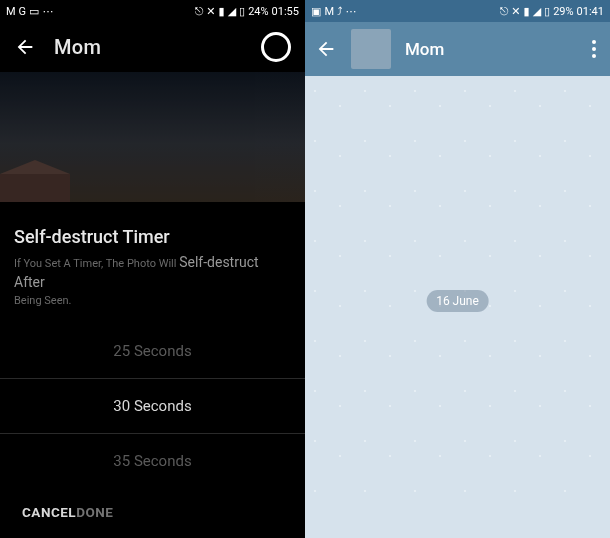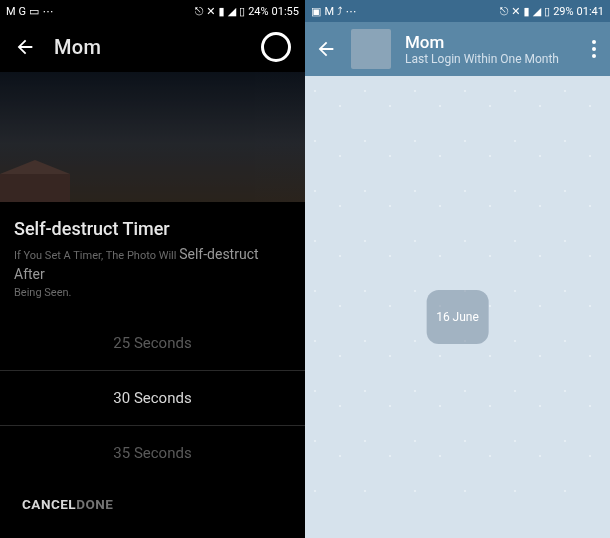--- a/index.html
+++ b/index.html
@@ -21,21 +21,21 @@
 
   .preview { width: 100%; height: 130px; background:
      linear-gradient(to bottom,
        rgba(26,38,55,0.85) 0%,
        rgba(80,86,98,0.8) 55%,
        rgba(90,75,60,0.85) 100%);
     position: relative; opacity: .55; }
   .preview .roof { position: absolute; left: 0; bottom: 0; width: 70px; height: 28px; background: #65463f; }
   .preview .roofcap { position: absolute; left: 0; bottom: 28px; width: 0; height: 0; border-left: 35px solid transparent; border-right: 35px solid transparent; border-bottom: 14px solid #7a5a50; }
 
-  .sheet { position: absolute; left: 0; right: 0; bottom: 8px; background: #000; padding-top: 14px; }
+  .sheet { position: absolute; left: 0; right: 0; bottom: 0; background: #000; padding-top: 14px; }
   .sheet-title { color: #e8e8e8; font-size: 18px; font-weight: 500; padding: 0 14px 6px; }
   .sheet-sub { color: #6a6a6a; font-size: 11px; line-height: 1.4; padding: 0 14px 16px; }
   .sheet-sub .em { color: #999; font-size: 14px; }
   .option { text-align: center; color: #5a5a5a; font-size: 15px; padding: 18px 9px; }
   .option.sel { color: #d8d8d8; border-top: 1px solid #2a2a2a; border-bottom: 1px solid #2a2a2a; }
   .sheet-actions { display: flex; justify-content: flex-start; padding: 16px 22px 18px; font-weight: bold; }
   .sheet-actions span { font-size: 13.5px; letter-spacing: .5px; }
   .cancel { color: #d8d8d8; }
   .done { color: #737373; }
 
@@ -47,21 +47,21 @@
   .r-header .name { font-size: 17px; font-weight: 500; color: #fff; }
   .r-header .sub { font-size: 12px; color: #d3e0eb; white-space: nowrap; overflow: hidden; text-overflow: ellipsis; }
   .r-header .more { font-size: 20px; padding: 0 4px; }
 
   .chat-body { position: relative; height: 416px; background: #d6e2ec;
     background-image:
       radial-gradient(circle at 20% 30%, rgba(255,255,255,.4) 1px, transparent 1px),
       radial-gradient(circle at 70% 60%, rgba(255,255,255,.4) 1px, transparent 1px);
     background-size: 50px 50px;
   }
-  .date-chip { position: absolute; top: 214px; left: 50%; transform: translateX(-50%); background: rgba(120,140,160,.55); color: #fff; font-size: 12px; padding: 20px 10px; border-radius: 12px; }
+  .date-chip { position: absolute; top: 214px; left: 50%; transform: translateX(-50%); background: rgba(120,140,160,.55); color: #fff; font-size: 12px; padding: 4px 10px; border-radius: 12px; }
   .bubble { position: absolute; right: 10px; bottom: 10px; width: 140px; height: 150px; background: #e9f3d9; border-radius: 10px; padding: 4px; }
   .bubble-img { width: 100%; height: 100%; border-radius: 8px; background:
      linear-gradient(130deg, #4a5b50 0%, #6e7466 30%, #3a4640 60%, #2a2f2a 100%);
     filter: blur(2px);
   }
   .self-d-overlay { position: absolute; top: 50%; left: 50%; transform: translate(-50%,-50%); width: 34px; height: 34px; border-radius: 50%; background: rgba(70,70,70,.92); border: 2px solid rgba(255,255,255,.85); display: flex; align-items: center; justify-content: center; }
   .self-d-overlay svg { width: 16px; height: 16px; fill: #fff; }
   .bubble-time { position: absolute; right: 10px; bottom: 8px; color: #fff; font-size: 11px; display: flex; gap: 4px; align-items: center; text-shadow: 0 0 2px #000; }
 
   .r-input { height: 46px; background: #fff; display: flex; align-items: center; padding: 0 10px; gap: 12px; border-top: 1px solid #cbd5dd; }
@@ -146,21 +146,20 @@
 
   <div class="r-header">
     <span class="back">
       <svg width="22" height="22" viewBox="0 0 24 24">
           <path fill="#fff" d="M20 11H7.8l5.6-5.6L12 4l-8 8 8 8 1.4-1.4L7.8 13H20z"></path>
         </svg>
     </span>
     <div class="avatar"></div>
     <div class="info">
       <div class="name">Mom</div>
-      <div class="sub">Last Login Within One Month</div>
     </div>
     <span class="more">
       <svg width="4" height="18" viewBox="0 0 4 18">
           <circle cx="2" cy="2" r="2" fill="#fff"></circle>
           <circle cx="2" cy="9" r="2" fill="#fff"></circle>
           <circle cx="2" cy="16" r="2" fill="#fff"></circle>
         </svg>
     </span>
   </div>
 

